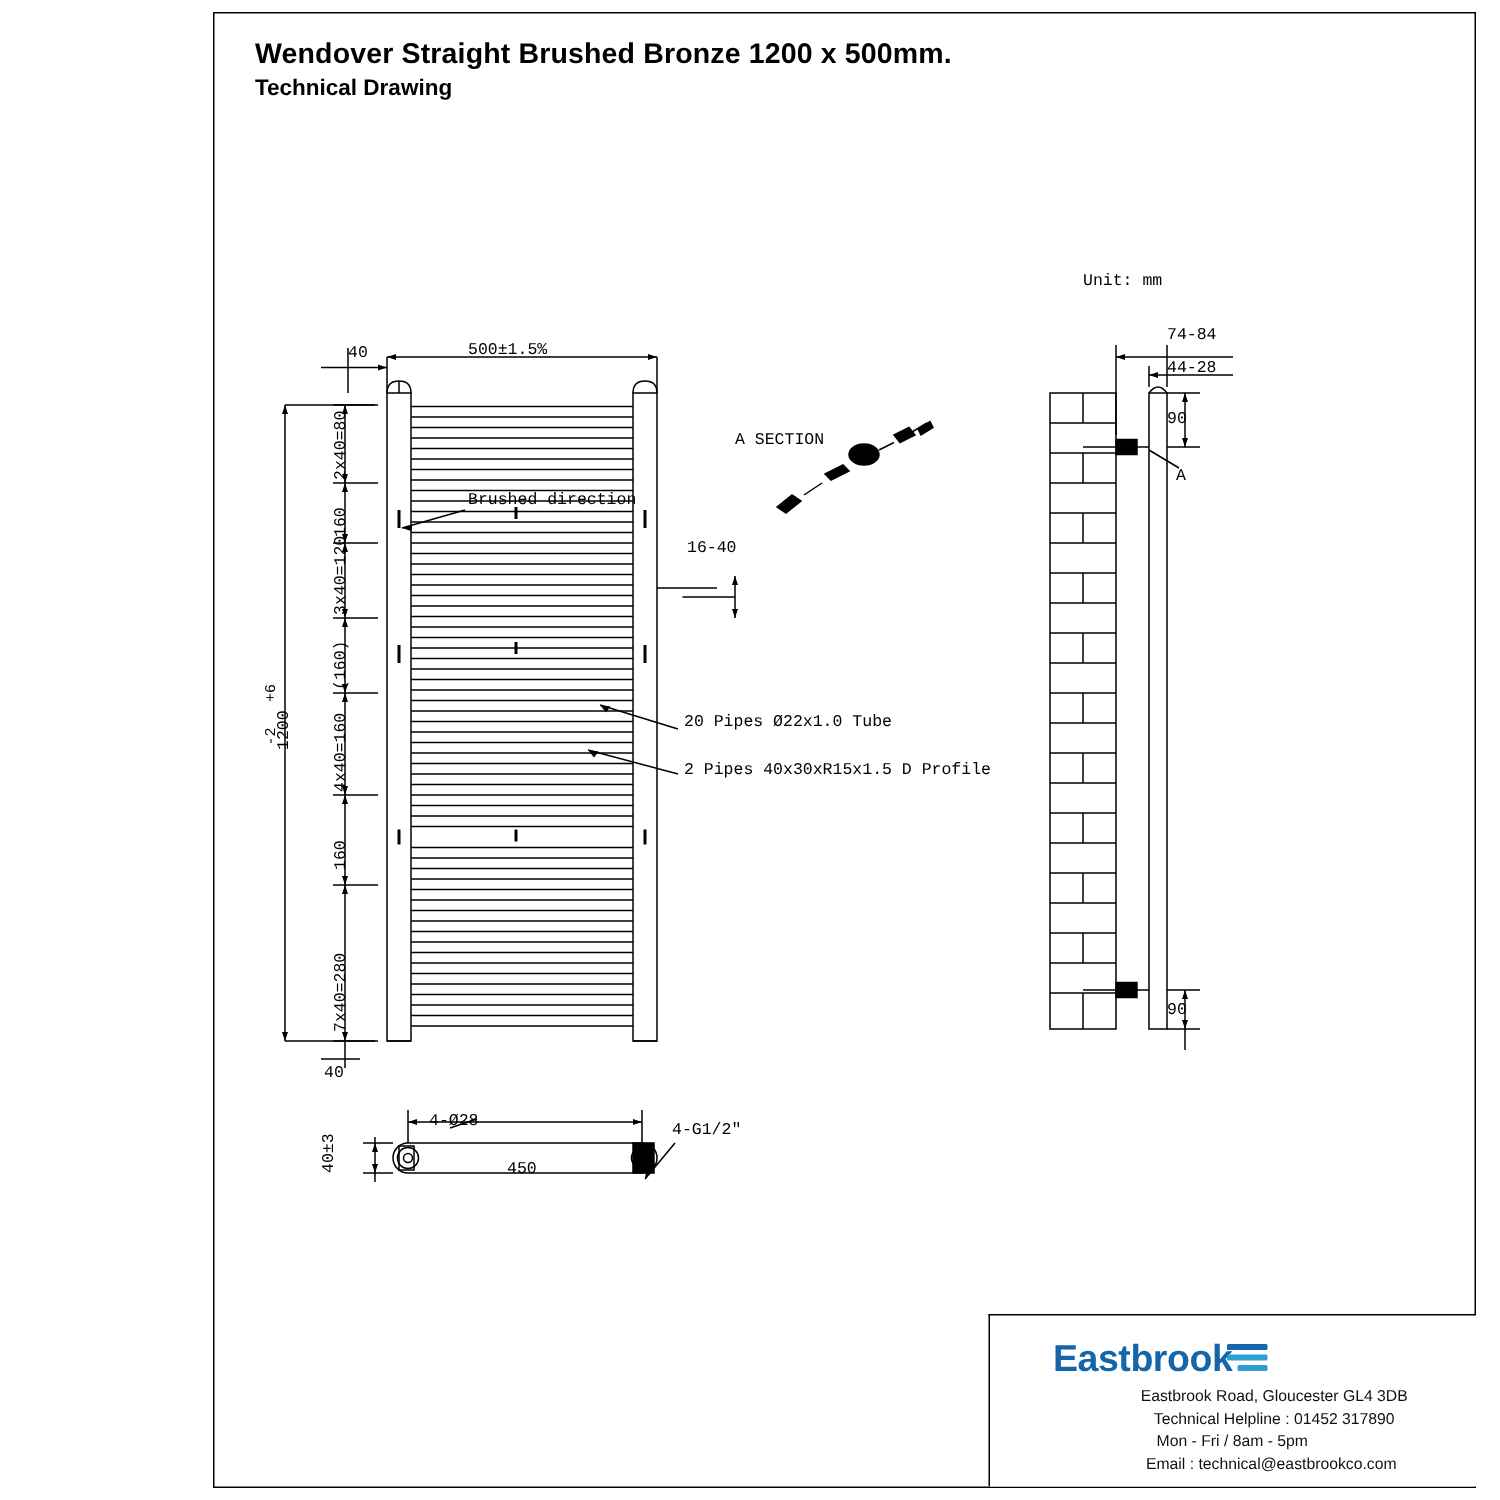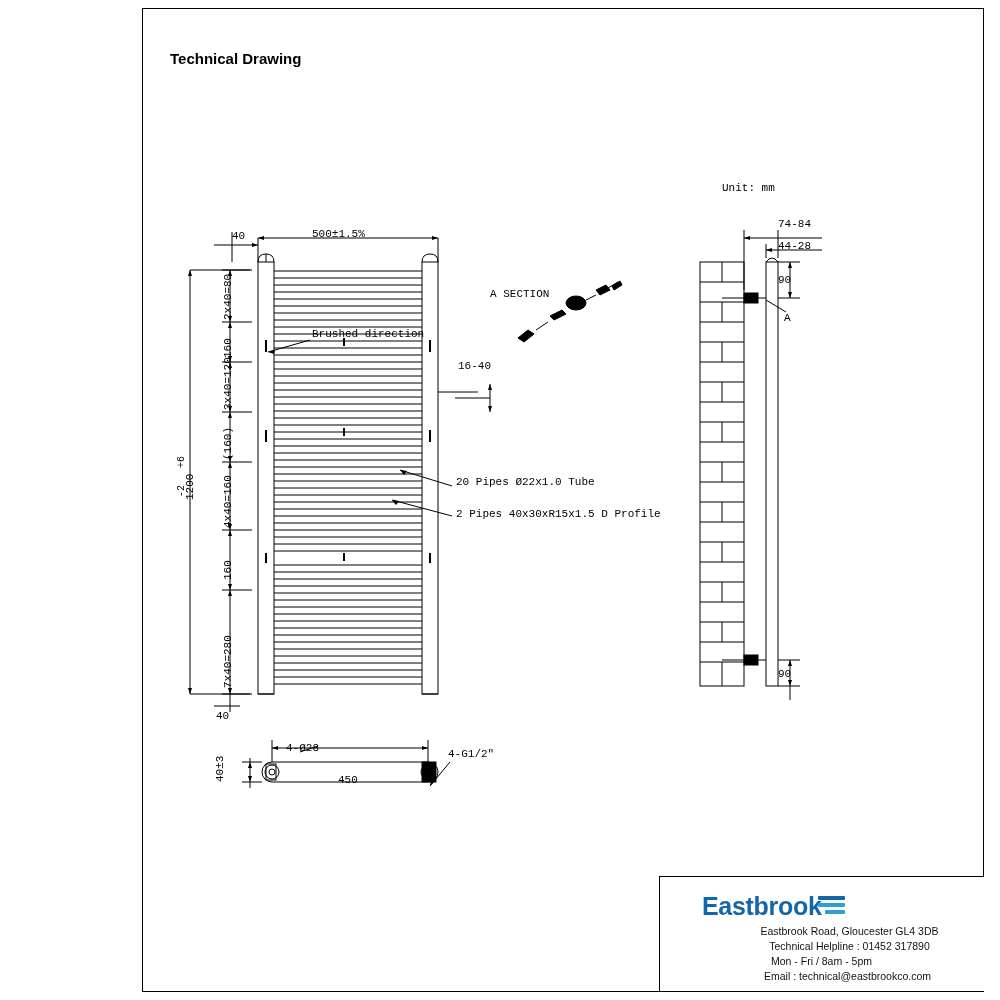--- a/index.html
+++ b/index.html
@@ -25,20 +25,21 @@
   .faddr.l3{top:955px;}
   .faddr.l4{top:970px;padding-left:26px;}
 </style>
 </head>
 <body>
 
 <div id="sheet">
 
   <div class="frame"></div>
 
+  <div class="title">Wendover Straight Brushed Bronze 1200 x 500mm.</div>
   <div class="subtitle">Technical Drawing</div>
 
   <svg width="1000" height="1000">
     <g stroke="#000" fill="none" stroke-width="1">
 
       <rect x="258" y="262" width="16" height="432"></rect>
 
       <rect x="422" y="262" width="16" height="432"></rect>
 
       <path d="M258 262 q0 -8 8 -8 q8 0 8 8"></path>

